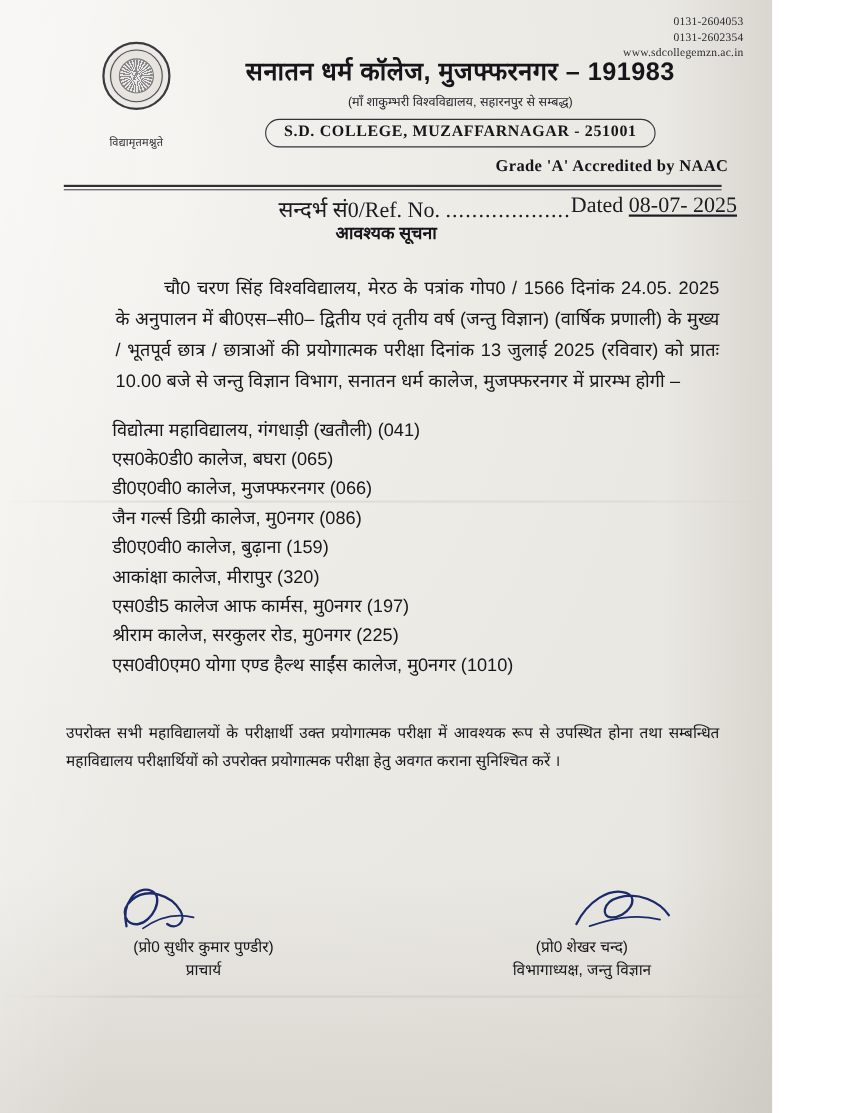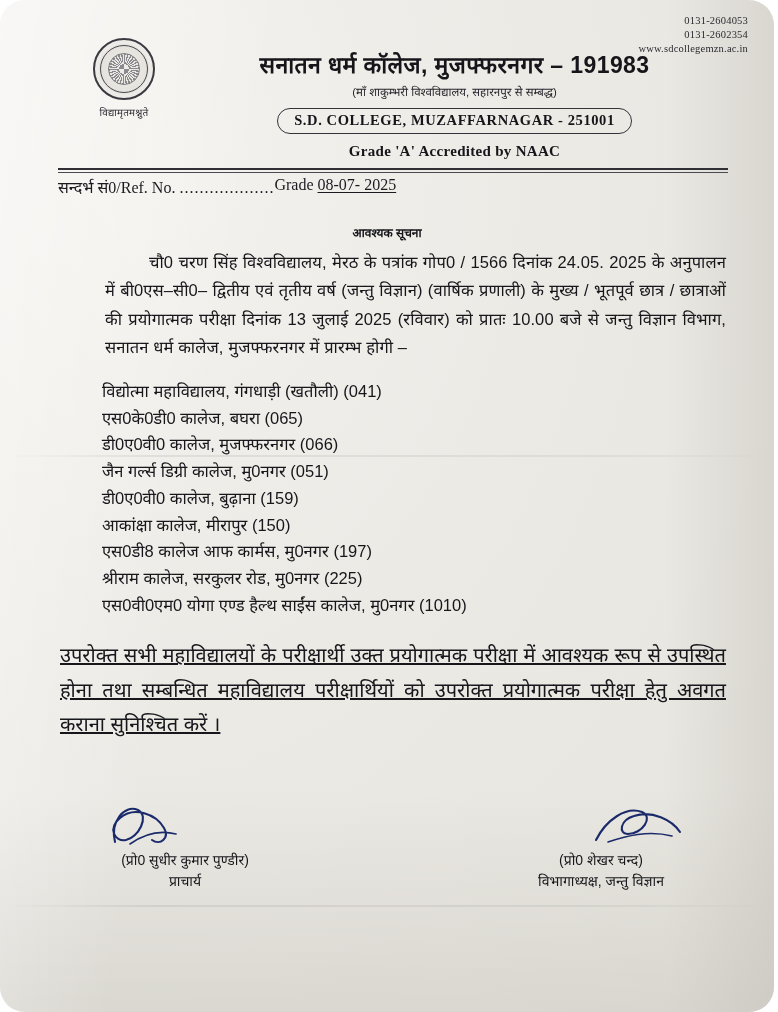--- a/index.html
+++ b/index.html
@@ -9,27 +9,26 @@
   }
   body {
     width: 778px;
     height: 1012px;
     font-family: "Liberation Serif", serif;
     color: #1d1d22;
     overflow: hidden;
   }
   .page {
     position: relative;
-    width: 774px;
+    width: 702px;
     height: 1012px;
     background:
       radial-gradient(ellipse at 20% 15%, #f4f2ee 0%, #eceae5 45%, #e6e4de 100%);
     box-sizing: border-box;
     overflow: hidden;
-    border-radius: 25px;
   }
   
   .paper-shade {
     position: absolute;
     inset: 0;
     background:
       linear-gradient(100deg, rgba(255,255,255,0.55) 0%, rgba(255,255,255,0) 30%),
       linear-gradient(0deg, rgba(190,186,178,0.35) 0%, rgba(255,255,255,0) 22%),
       linear-gradient(270deg, rgba(180,176,168,0.30) 0%, rgba(255,255,255,0) 14%);
     pointer-events: none;
@@ -83,21 +82,21 @@
     content: "";
     position: absolute;
     inset: 13px;
     border-radius: 50%;
     border: 1px solid #55555c;
     background:
       repeating-conic-gradient(from 0deg, #6a6a70 0deg 6deg, rgba(0,0,0,0) 6deg 12deg);
     opacity: 0.75;
   }
   .logo-caption {
-    margin-top: 5px;
+    margin-top: 22px;
     font-size: 10px;
     color: #2b2b31;
     letter-spacing: 0.2px;
   }
   .head-center {
     position: absolute;
     top: 48px;
     left: 175px;
     right: 40px;
     text-align: center;
@@ -124,20 +123,21 @@
     font-weight: 700;
     letter-spacing: 0.6px;
     color: #15151a;
   }
   .naac-line {
     margin-top: 9px;
     font-size: 15px;
     font-weight: 700;
     letter-spacing: 0.3px;
     color: #15151a;
+    text-align: right;
   }
   .rule {
     position: absolute;
     left: 58px;
     right: 46px;
     top: 168px;
     border-top: 2px solid #2f2f35;
   }
   .rule::after {
     content: "";
@@ -147,43 +147,42 @@
     border-top: 1px solid #4a4a50;
   }
 
   
   .refrow {
     position: absolute;
     top: 176px;
     left: 58px;
     right: 32px;
     display: flex;
-    justify-content: flex-start;
-    font-size: 16px;
+    justify-content: flex-end;
+    font-size: 20px;
     color: #1b1b21;
   }
   .refrow .dots {
     letter-spacing: 1px;
   }
   .date-val {
     text-decoration: underline;
     text-underline-offset: 2px;
   }
 
   
   .subject {
     position: absolute;
     top: 200px;
     left: 0; right: 0;
     text-align: center;
-    font-size: 12px;
+    font-size: 16px;
     font-weight: 600;
     color: #15151a;
     font-family: "Liberation Sans", sans-serif;
-    margin-top: 24px;
   }
   .body-wrap {
     position: absolute;
     top: 248px;
     left: 60px;
     right: 48px;
     font-family: "Liberation Sans", sans-serif;
   }
   .para {
     font-size: 16.5px;
@@ -202,26 +201,25 @@
     font-size: 16.5px;
     line-height: 1.62;
     color: #16161b;
     list-style: none;
     padding: 0;
   }
   .college-list li {
     white-space: nowrap;
   }
   .para-2 {
-    margin-top: 20px;
-    font-size: 20px;
+    margin-top: 36px;
+    font-size: 14px;
     line-height: 1.72;
     text-align: justify;
     color: #16161b;
-    text-decoration: underline;
   }
 
   
   .sign-area {
     position: absolute;
     left: 60px;
     right: 48px;
     top: 800px;
     height: 130px;
   }
@@ -270,38 +268,38 @@
   </div>
 
   <div class="rule"></div>
 
   <div class="refrow">
     <div>
       <span>सन्दर्भ सं0/Ref. No.</span>
       <span class="dots">...................</span>
     </div>
     <div>
-      <span>Grade</span>
+      <span>Dated</span>
       <span class="date-val">08-07- 2025</span>
     </div>
   </div>
 
   <div class="subject">आवश्यक सूचना</div>
 
   <div class="body-wrap">
     <div class="para"><span class="indent"></span><span>चौ0 चरण सिंह विश्वविद्यालय, मेरठ के पत्रांक गोप0 / 1566 दिनांक 24.05. 2025 के अनुपालन में बी0एस–सी0– द्वितीय एवं तृतीय वर्ष (जन्तु विज्ञान) (वार्षिक प्रणाली) के मुख्य / भूतपूर्व छात्र / छात्राओं की प्रयोगात्मक परीक्षा दिनांक 13 जुलाई 2025 (रविवार) को प्रातः 10.00 बजे से जन्तु  विज्ञान विभाग, सनातन धर्म कालेज, मुजफ्फरनगर में प्रारम्भ होगी –</span></div>
 
     <ul class="college-list">
       <li>विद्योत्मा महाविद्यालय, गंगधाड़ी (खतौली) (041)</li>
       <li>एस0के0डी0 कालेज, बघरा (065)</li>
       <li>डी0ए0वी0 कालेज, मुजफ्फरनगर (066)</li>
-      <li>जैन गर्ल्स डिग्री कालेज, मु0नगर (051)</li>
+      <li>जैन गर्ल्स डिग्री कालेज, मु0नगर (086)</li>
       <li>डी0ए0वी0 कालेज, बुढ़ाना (159)</li>
-      <li>आकांक्षा कालेज, मीरापुर (150)</li>
-      <li>एस0डी8 कालेज आफ कार्मस, मु0नगर (197)</li>
+      <li>आकांक्षा कालेज, मीरापुर (320)</li>
+      <li>एस0डी5 कालेज आफ कार्मस, मु0नगर (197)</li>
       <li>श्रीराम कालेज, सरकुलर रोड, मु0नगर  (225)</li>
       <li>एस0वी0एम0 योगा एण्ड हैल्थ साईंस कालेज, मु0नगर (1010)</li>
     </ul>
 
     <div class="para-2"><span class="indent"></span><span>उपरोक्त सभी महाविद्यालयों के परीक्षार्थी उक्त प्रयोगात्मक परीक्षा में आवश्यक रूप से उपस्थित होना तथा सम्बन्धित महाविद्यालय परीक्षार्थियों को उपरोक्त प्रयोगात्मक परीक्षा हेतु अवगत कराना सुनिश्चित करें ।</span></div>
   </div>
 
   <div class="sign-area">
     <div class="sign-left">
       <div class="scribble">

